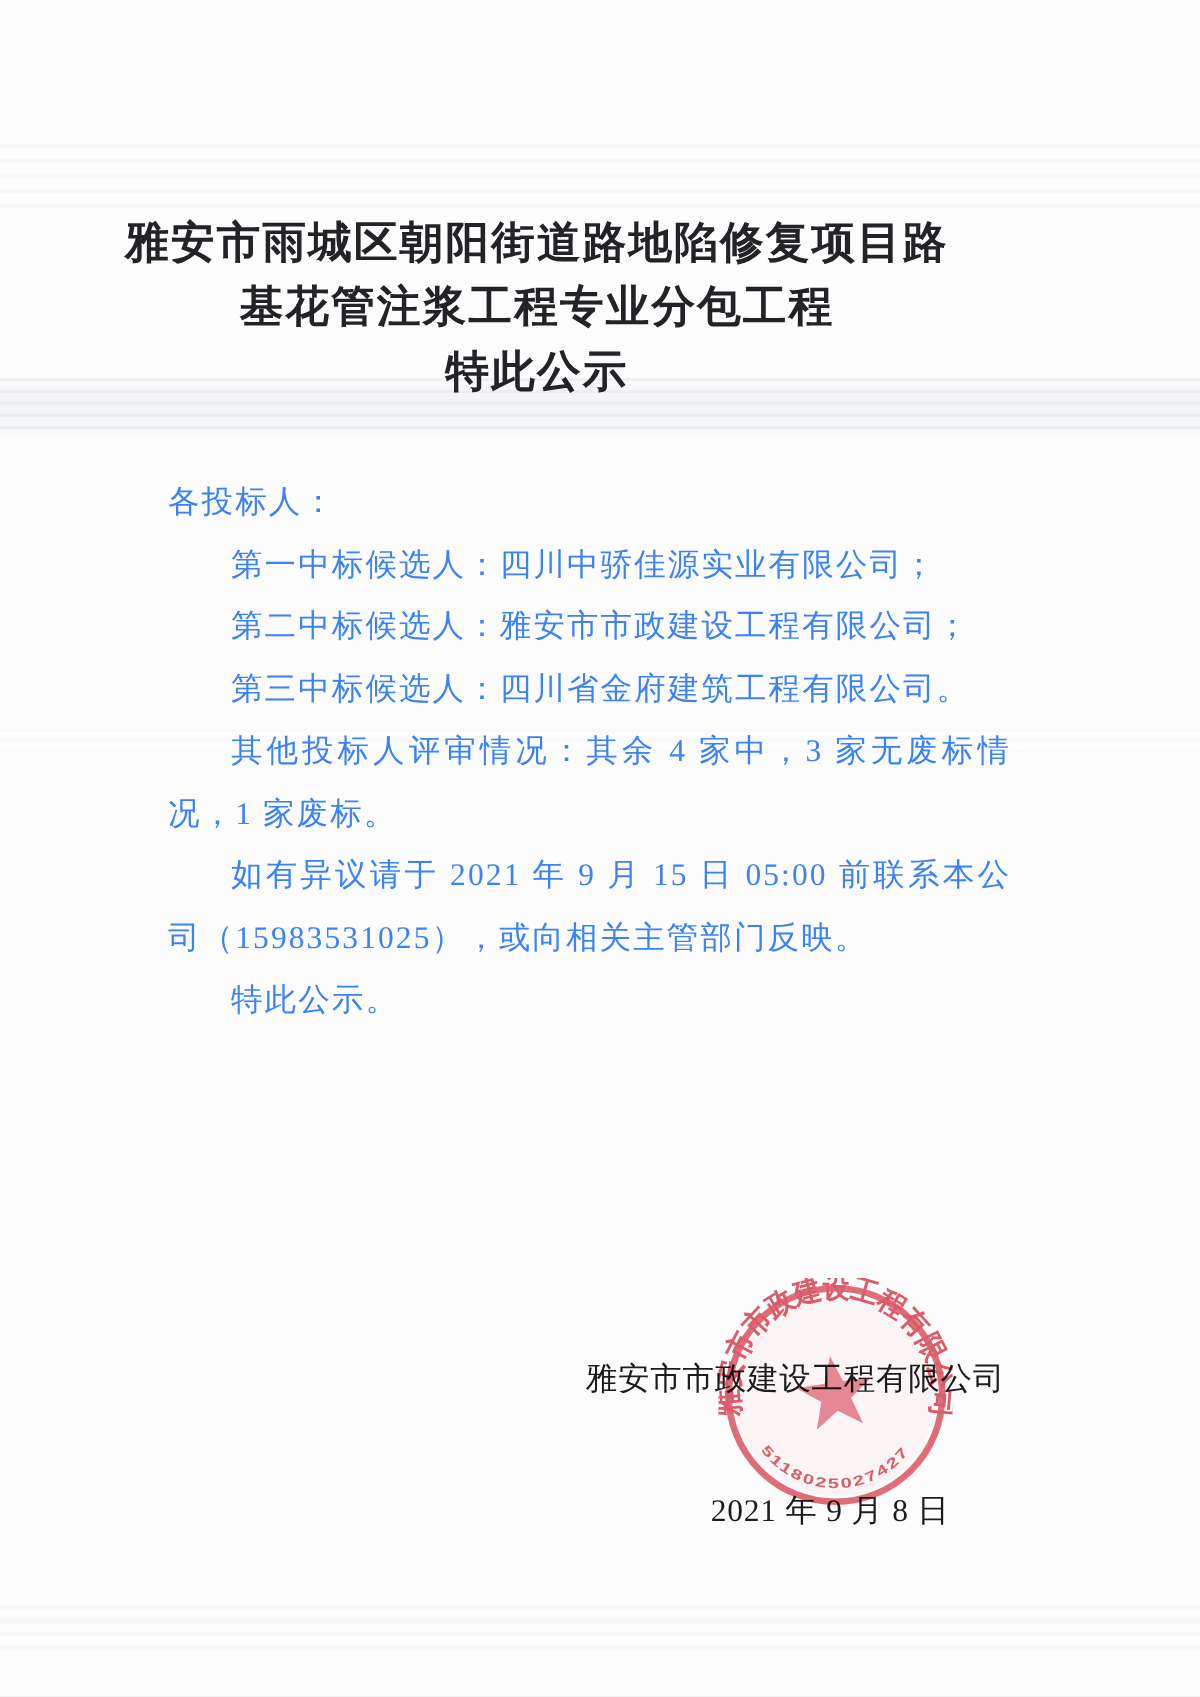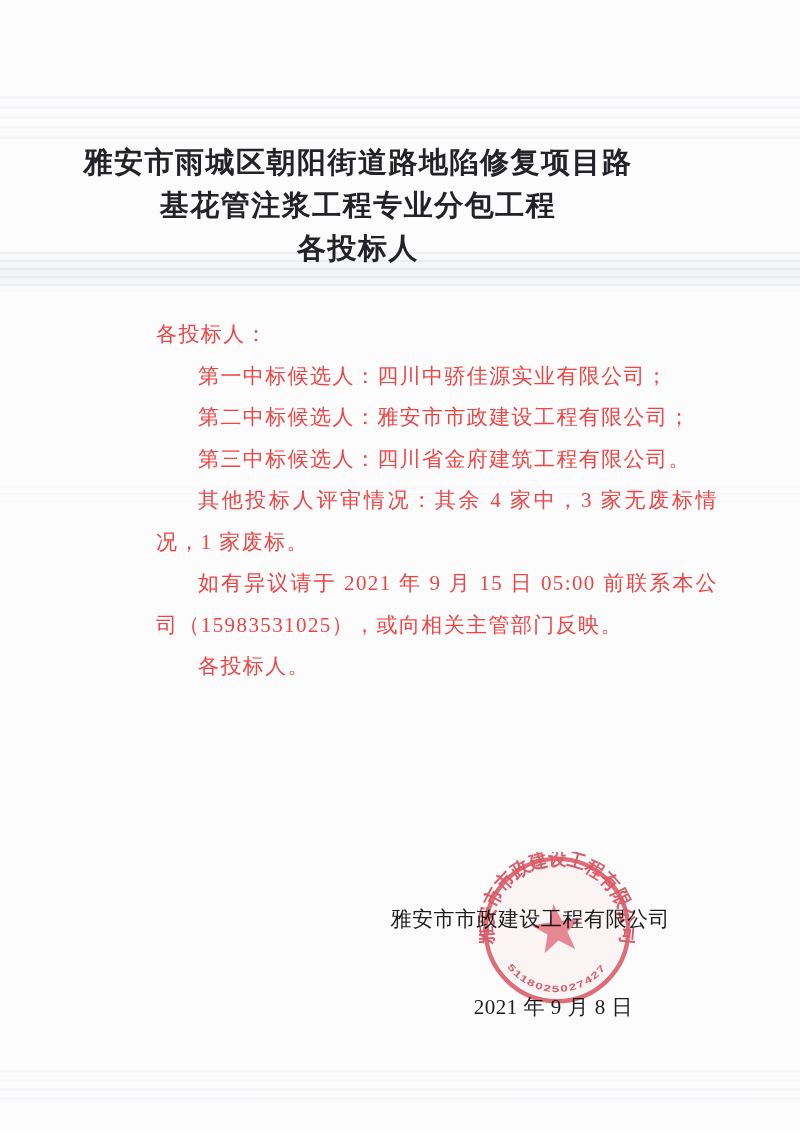--- a/index.html
+++ b/index.html
@@ -51,22 +51,21 @@
     color: #232327;
   }
   
   .body-block {
     position: absolute;
     top: 314px; left: 112px; width: 562px;
     font-size: 21px;
     letter-spacing: 1.4px;
     line-height: 41.5px;
     text-align: justify;
-    color: #ef4444;
-    margin-left: 44px;
+    color: #3b82f6;
   }
   .body-block p.indent { text-indent: 2em; }
   
   .sig-company {
     position: absolute;
     top: 905px; right: 130px;
     font-size: 21px; letter-spacing: .5px;
     color: #1c1c1e;
   }
   .sig-date {
@@ -95,31 +94,31 @@
 <div class="page">
 
   <div class="band band-1"></div>
   <div class="band band-2"></div>
   <div class="band band-3"></div>
   <div class="band band-4"></div>
 
   <div class="title-block">
     <div>雅安市雨城区朝阳街道路地陷修复项目路</div>
     <div>基花管注浆工程专业分包工程</div>
-    <div>各投标人</div>
+    <div>特此公示</div>
   </div>
 
   <div class="body-block">
     <p>各投标人：</p>
     <p class="indent">第一中标候选人：四川中骄佳源实业有限公司；</p>
     <p class="indent">第二中标候选人：雅安市市政建设工程有限公司；</p>
     <p class="indent">第三中标候选人：四川省金府建筑工程有限公司。</p>
     <p class="indent">其他投标人评审情况：其余 4 家中，3 家无废标情况，1 家废标。</p>
     <p class="indent">如有异议请于 2021 年 9 月 15 日 05:00 前联系本公司（15983531025），或向相关主管部门反映。</p>
-    <p class="indent">各投标人。</p>
+    <p class="indent">特此公示。</p>
   </div>
 
   <div class="sig-company">雅安市市政建设工程有限公司</div>
   <div class="sig-date">2021 年 9 月 8 日</div>
 
   <svg class="stamp" viewBox="0 0 160 160" aria-hidden="true">
     <circle cx="80" cy="80" r="73" fill="none" stroke="#dd5864" stroke-width="4.5" opacity="0.95"></circle>
     <circle cx="80" cy="80" r="69" fill="#e87a86" opacity="0.07"></circle>
     <path id="sealArcTop" d="M 15,95 A 66.7,66.7 0 1 1 145,95" fill="none"></path>
     <path id="sealArcBottom" d="M 25,112 A 63.6,63.6 0 0 0 135,112" fill="none"></path>

